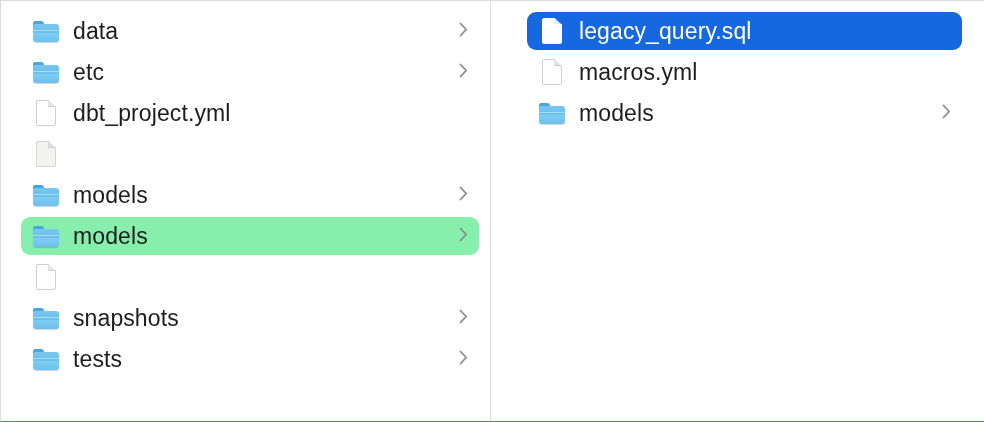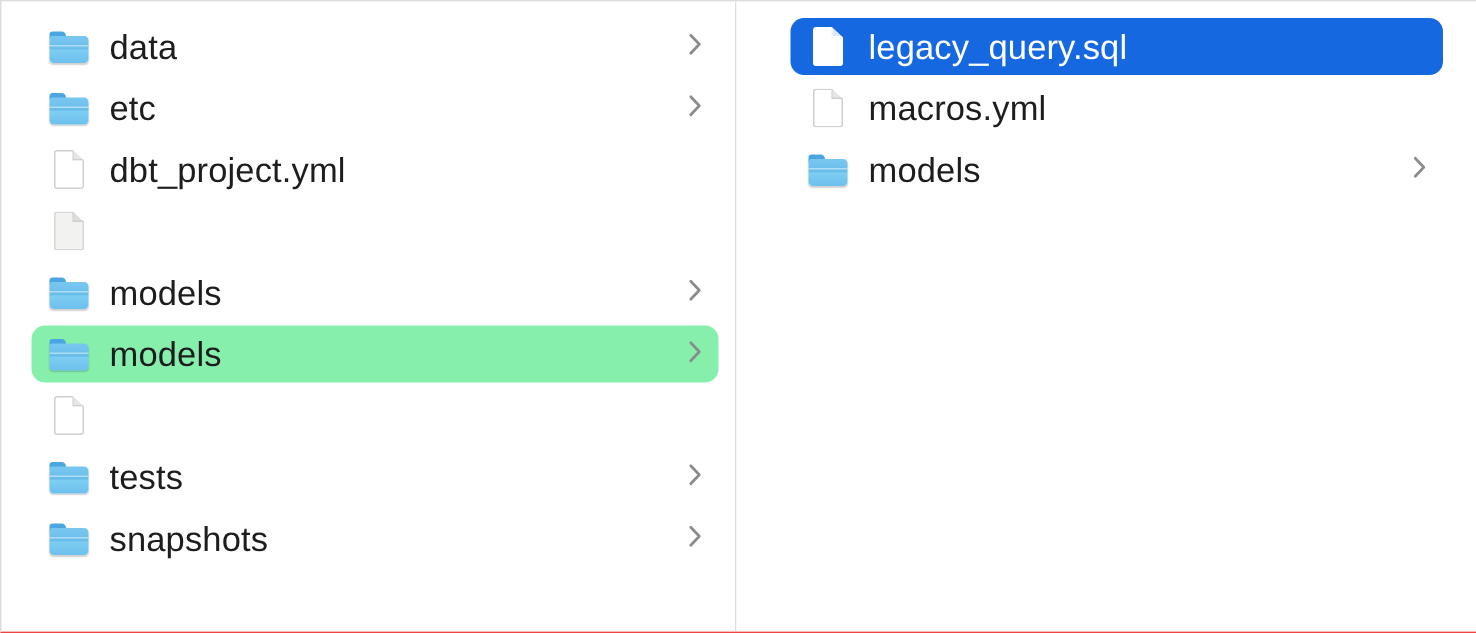--- a/index.html
+++ b/index.html
@@ -283,36 +283,36 @@
           </svg>
         </span>
       </div>
       <div class="row">
         <span class="icon-wrap">
           <span class="folder-icon">
             <span class="tab"></span>
             <span class="body"></span>
           </span>
         </span>
+        <span class="row-label">snapshots</span>
+        <span class="spacer"></span>
+        <span class="chevron">
+          <svg width="9" height="15" viewBox="0 0 9 15" fill="none" stroke="#8b8b8e" stroke-width="1.8" stroke-linecap="round" stroke-linejoin="round">
+            <polyline points="1.5,1.5 7.2,7.5 1.5,13.5"></polyline>
+          </svg>
+        </span>
+      </div>
+      <div class="row">
+        <span class="icon-wrap">
+          <span class="folder-icon">
+            <span class="tab"></span>
+            <span class="body"></span>
+          </span>
+        </span>
         <span class="row-label">tests</span>
-        <span class="spacer"></span>
-        <span class="chevron">
-          <svg width="9" height="15" viewBox="0 0 9 15" fill="none" stroke="#8b8b8e" stroke-width="1.8" stroke-linecap="round" stroke-linejoin="round">
-            <polyline points="1.5,1.5 7.2,7.5 1.5,13.5"></polyline>
-          </svg>
-        </span>
-      </div>
-      <div class="row">
-        <span class="icon-wrap">
-          <span class="folder-icon">
-            <span class="tab"></span>
-            <span class="body"></span>
-          </span>
-        </span>
-        <span class="row-label">snapshots</span>
         <span class="spacer"></span>
         <span class="chevron">
           <svg width="9" height="15" viewBox="0 0 9 15" fill="none" stroke="#8b8b8e" stroke-width="1.8" stroke-linecap="round" stroke-linejoin="round">
             <polyline points="1.5,1.5 7.2,7.5 1.5,13.5"></polyline>
           </svg>
         </span>
       </div>
     </div>
   <div class="column col-2" id="col-2">
       <div class="row selected-blue">

